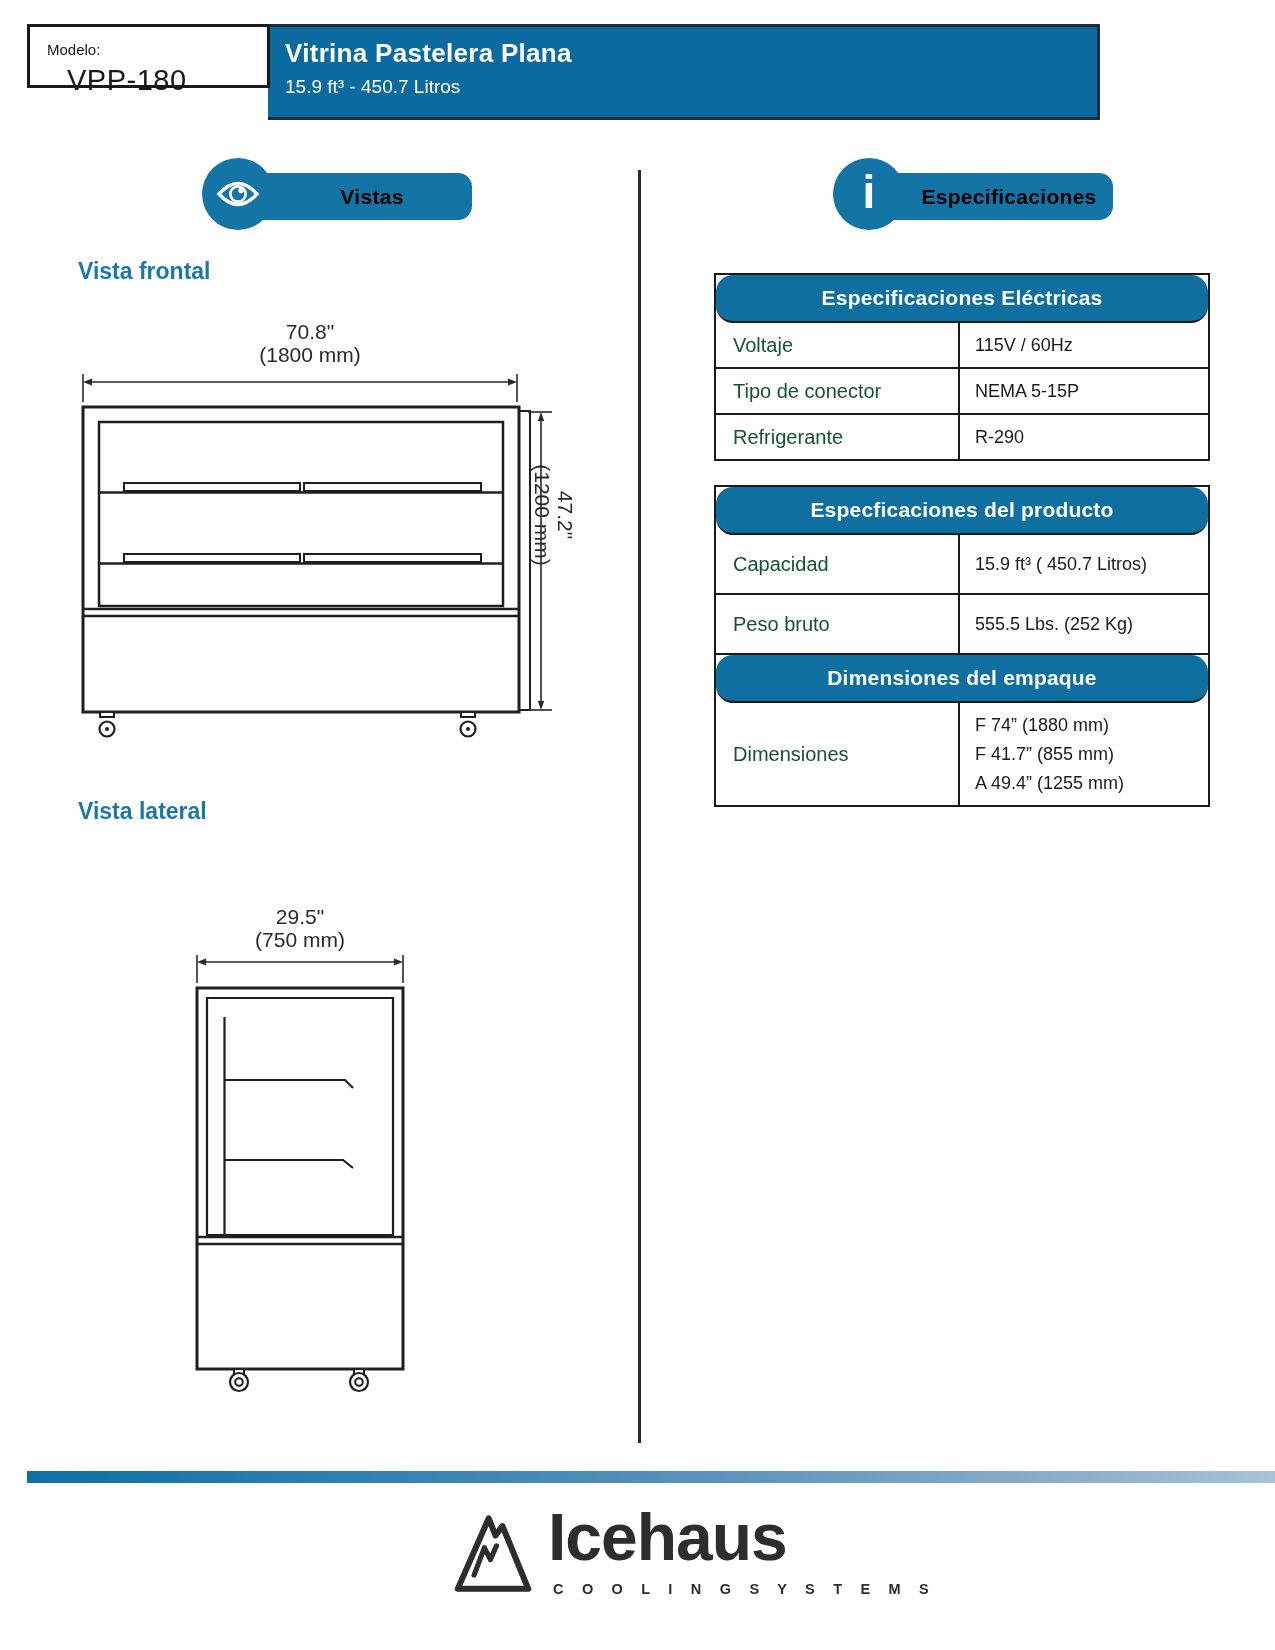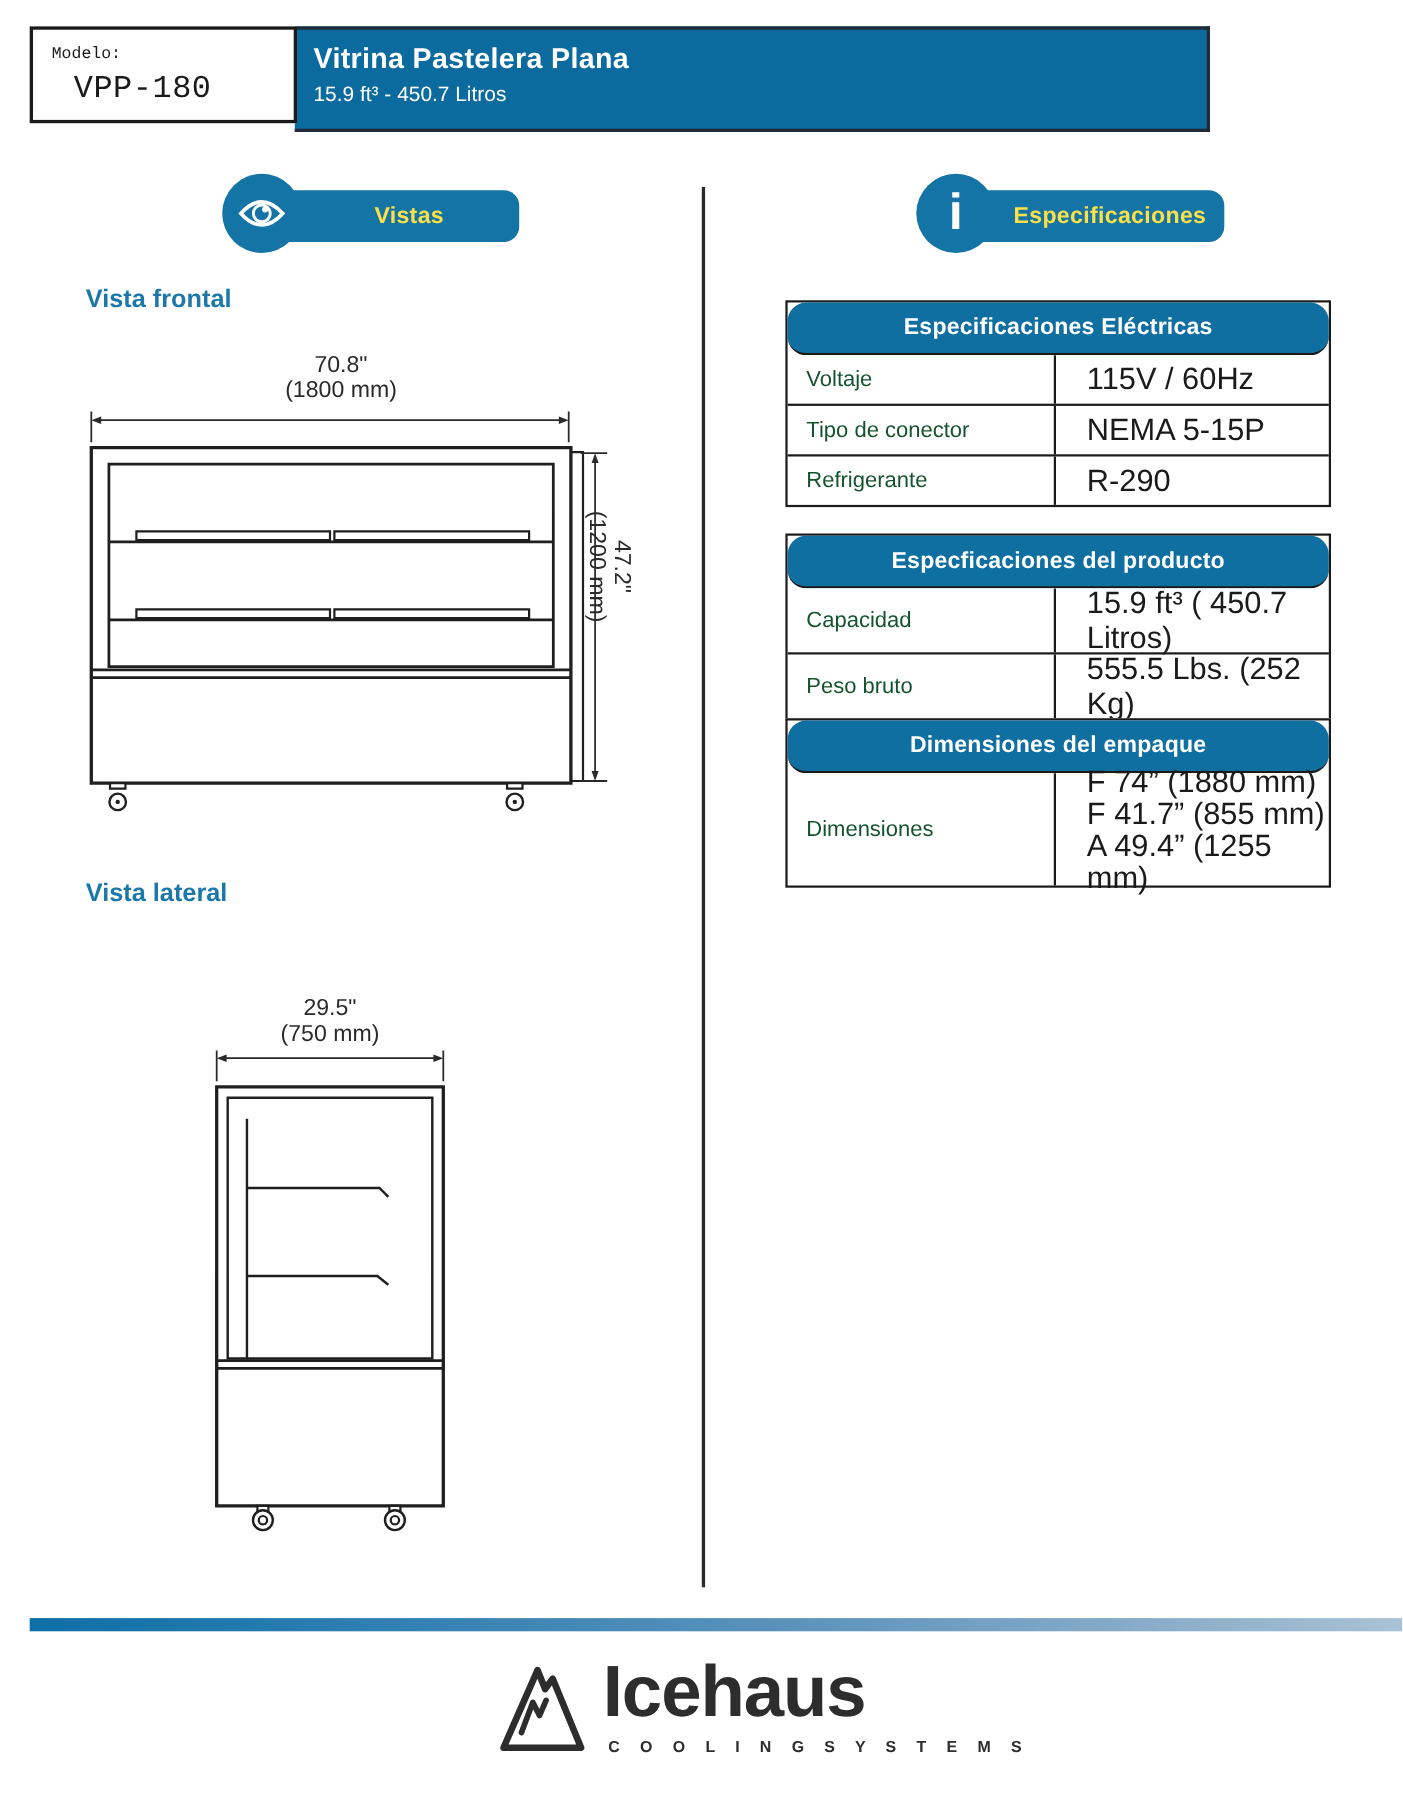--- a/index.html
+++ b/index.html
@@ -2,38 +2,38 @@
 <html><head>
 <meta charset="utf-8">
 <style>
   html,body{margin:0;padding:0;background:#ffffff;}
   .page{
     position:relative;width:1275px;height:1650px;background:#ffffff;
     font-family:"Liberation Sans", sans-serif;color:#1a1a1a;overflow:hidden;
   }
   
   .model-box{
-    position:absolute;left:27px;top:24px;width:243px;height:88px;
-    background:#ffffff;border:3px solid #1a1a1a;box-sizing:border-box;z-index:2;font-family:Liberation Mono, monospace;
+    position:absolute;left:27px;top:24px;width:243px;height:64px;
+    background:#ffffff;border:3px solid #1a1a1a;box-sizing:border-box;z-index:2;
   }
   .model-label{font-size:15px;color:#1a1a1a;margin:14px 0 0 17px;}
   .model-value{font-size:29px;color:#1a1a1a;margin:6px 0 0 37px;letter-spacing:.5px;}
   .title-bar{
     position:absolute;left:268px;top:24px;width:832px;height:96px;
     background:#0c6b9e;border:3px solid #1f2b36;border-left:none;box-sizing:border-box;
     color:#ffffff;padding:11px 0 0 17px;z-index:1;
   }
   .title-bar .title{font-size:26px;font-weight:bold;letter-spacing:.3px;}
   .title-bar .subtitle{font-size:19px;font-weight:500;margin-top:7px;}
   
   .v-divider{position:absolute;left:638px;top:170px;width:3px;height:1273px;background:#2b2b2b;}
   
   .pill-bar{
     position:absolute;height:47px;background:#1474a6;border-radius:14px;
-    color:#fde047;font-size:21px;font-weight:600;letter-spacing:.3px;
+    color:#000000;font-size:21px;font-weight:600;letter-spacing:.3px;
     display:flex;align-items:center;justify-content:center;z-index:1;
   }
   .pill-circle{
     position:absolute;width:72px;height:72px;border-radius:50%;background:#1474a6;
     display:flex;align-items:center;justify-content:center;z-index:2;
   }
   .pill-bar.vistas{left:238px;top:173px;width:234px;padding-left:34px;box-sizing:border-box;}
   .pill-circle.vistas{left:202px;top:158px;}
   .pill-bar.espec{left:869px;top:173px;width:244px;padding-left:36px;box-sizing:border-box;}
   .pill-circle.espec{left:833px;top:158px;}
@@ -56,22 +56,22 @@
     border-bottom:2.5px solid #1a1a1a;
     border-radius:17px;
   }
   .spec-row{display:flex;align-items:stretch;}
   .spec-row + .spec-row{border-top:2.5px solid #1a1a1a;}
   .spec-label{
     width:242px;box-sizing:border-box;padding-left:17px;
     display:flex;align-items:center;font-size:20px;color:#14532d;
   }
   .spec-value{
-    flex:1;border-left:2.5px solid #1a1a1a;box-sizing:border-box;padding-left:28px;
-    display:flex;flex-direction:column;justify-content:center;font-size:28px;color:#1a1a1a;
+    flex:1;border-left:2.5px solid #1a1a1a;box-sizing:border-box;padding-left:15px;
+    display:flex;flex-direction:column;justify-content:center;font-size:18px;color:#1a1a1a;
   }
   .row-h44{height:44px;}
   .row-h42{height:58px;}
   .row-h102{height:102px;}
   .spec-value .vline{line-height:29px;}
   
   .footer-bar{
     position:absolute;left:27px;top:1471px;width:1248px;height:12px;
     background:linear-gradient(to right,#0e6fa6 0%,#2f7fb2 25%,#5b92bc 55%,#8fb0cb 85%,#a9c2d6 100%);
   }

